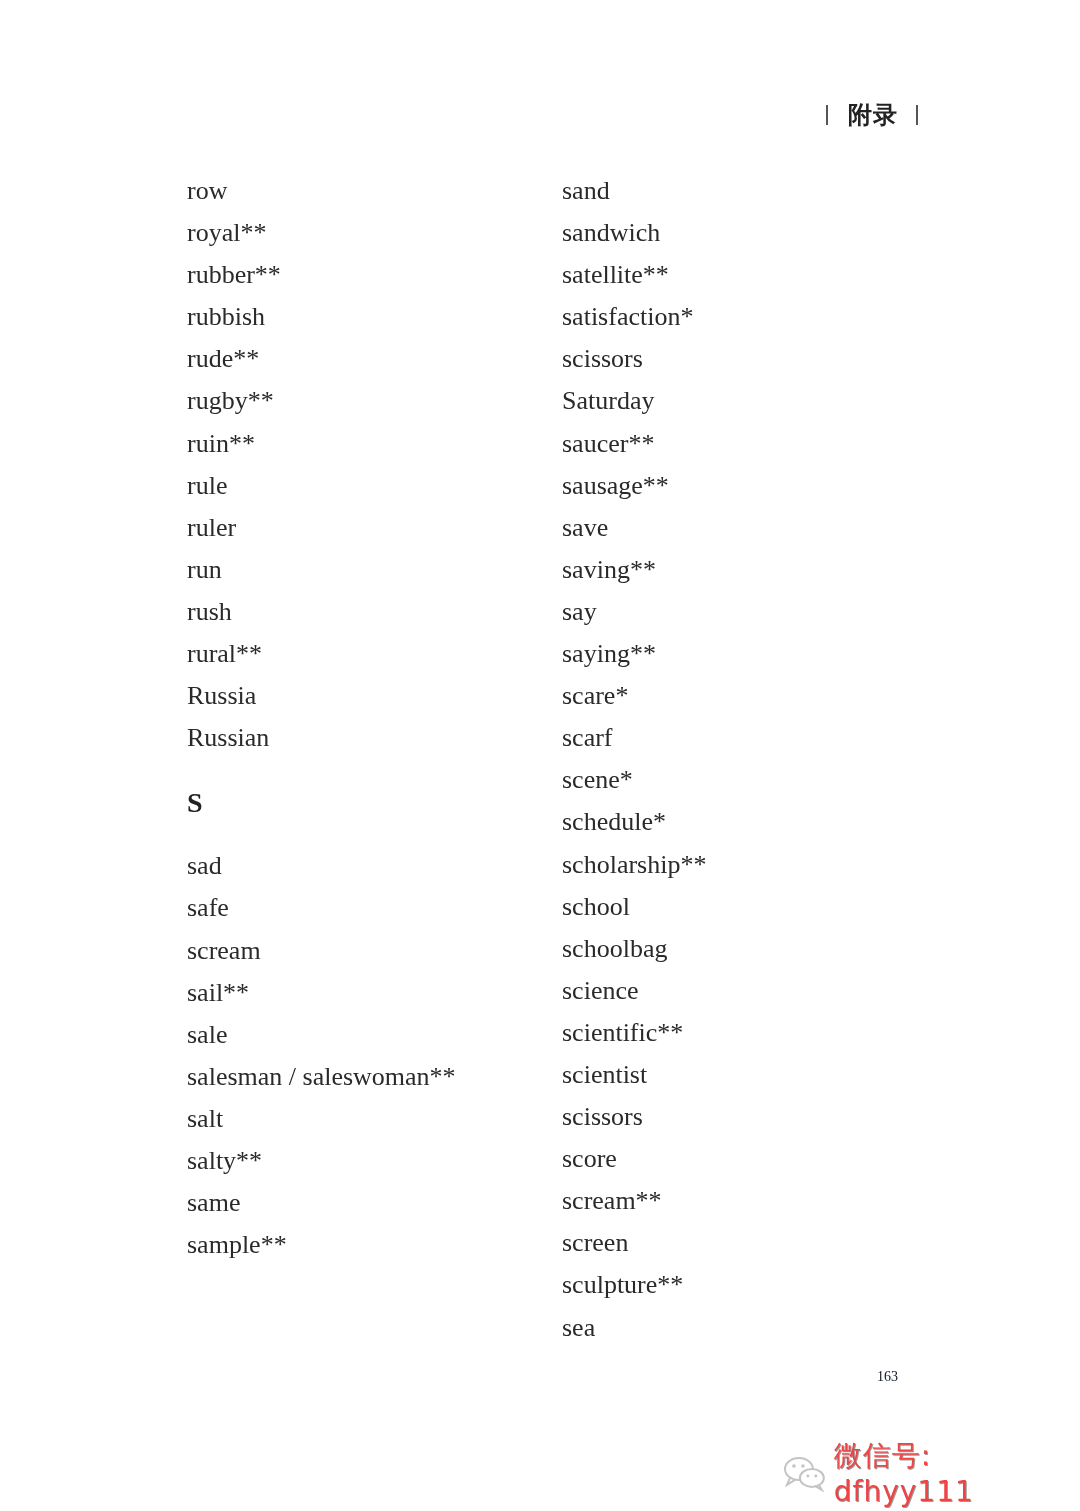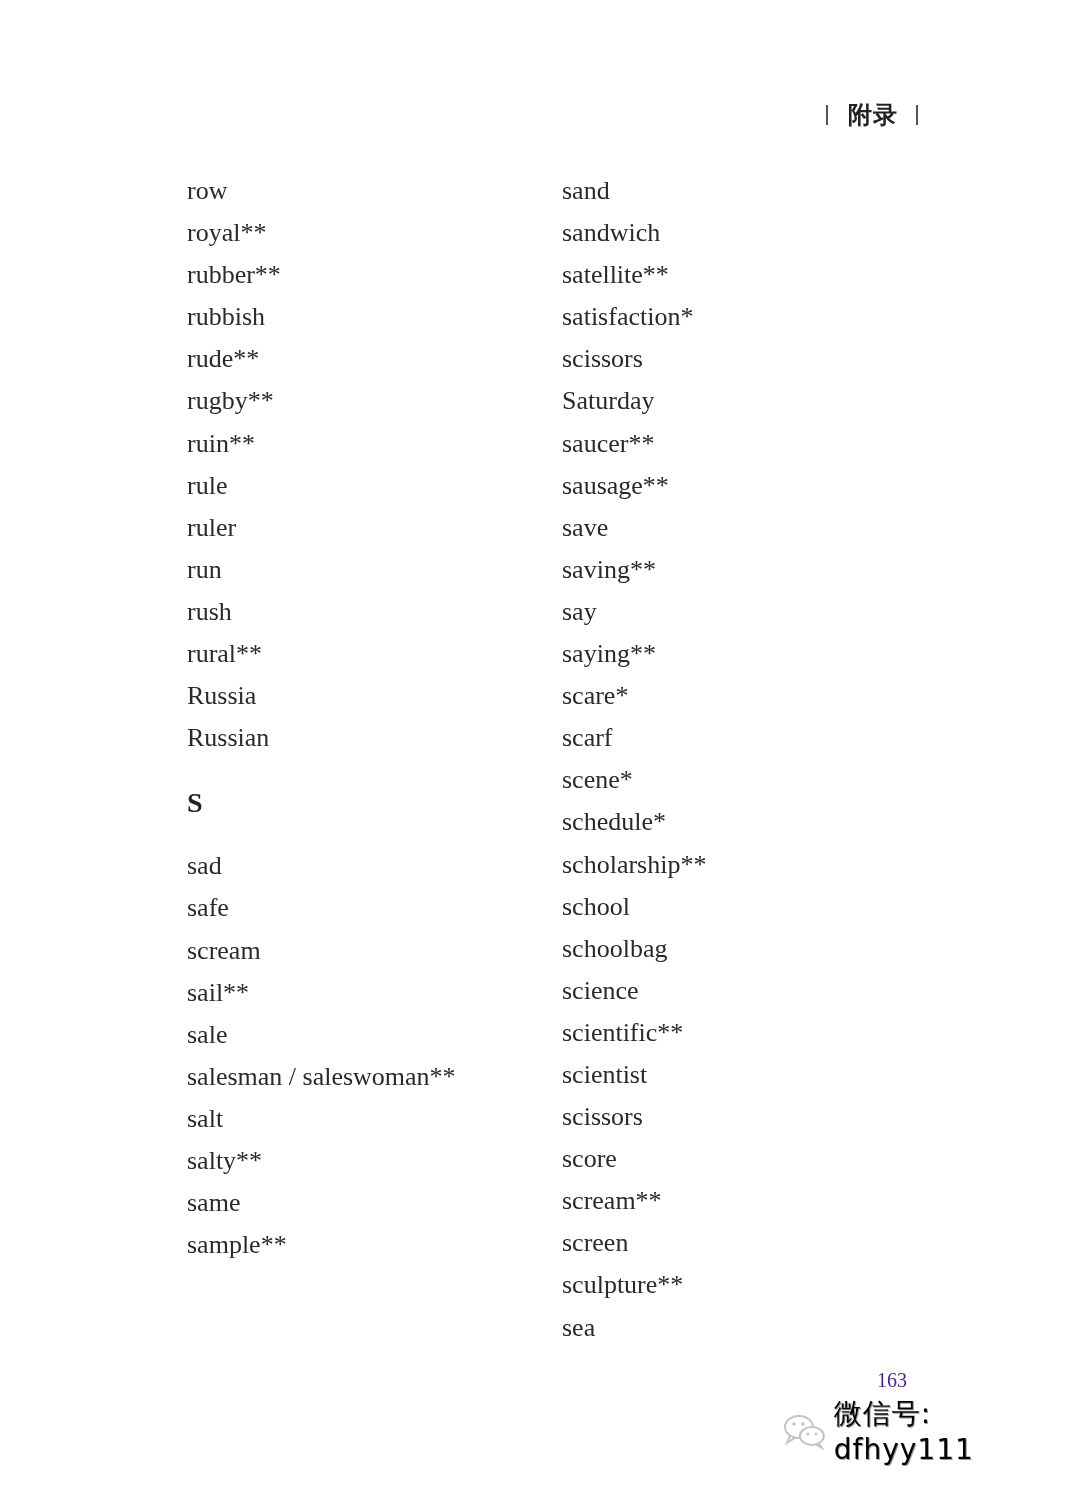--- a/index.html
+++ b/index.html
@@ -56,30 +56,30 @@
       line-height: 28px;
       height: 28px;
       margin-top: 30px;
       margin-bottom: 28px;
       color: #222222;
     }
     .page-number {
       position: absolute;
       top: 1369px;
       left: 877px;
-      font-size: 20px;
-      color: #4c1d95;
+      font-size: 14px;
+      color: #0f172a;
     }
     .watermark {
       position: absolute;
-      top: 1395px;
+      top: 1437px;
       left: 782px;
       display: flex;
       align-items: center;
-      color: #000000;
+      color: #ef4444;
       font-family: "DejaVu Sans", sans-serif;
       font-size: 28px;
       text-shadow: 1px 1px 0 #9a9a9a;
       letter-spacing: 1px;
     }
     .watermark svg {
       margin-right: 6px;
     }
   </style>
 </head>

